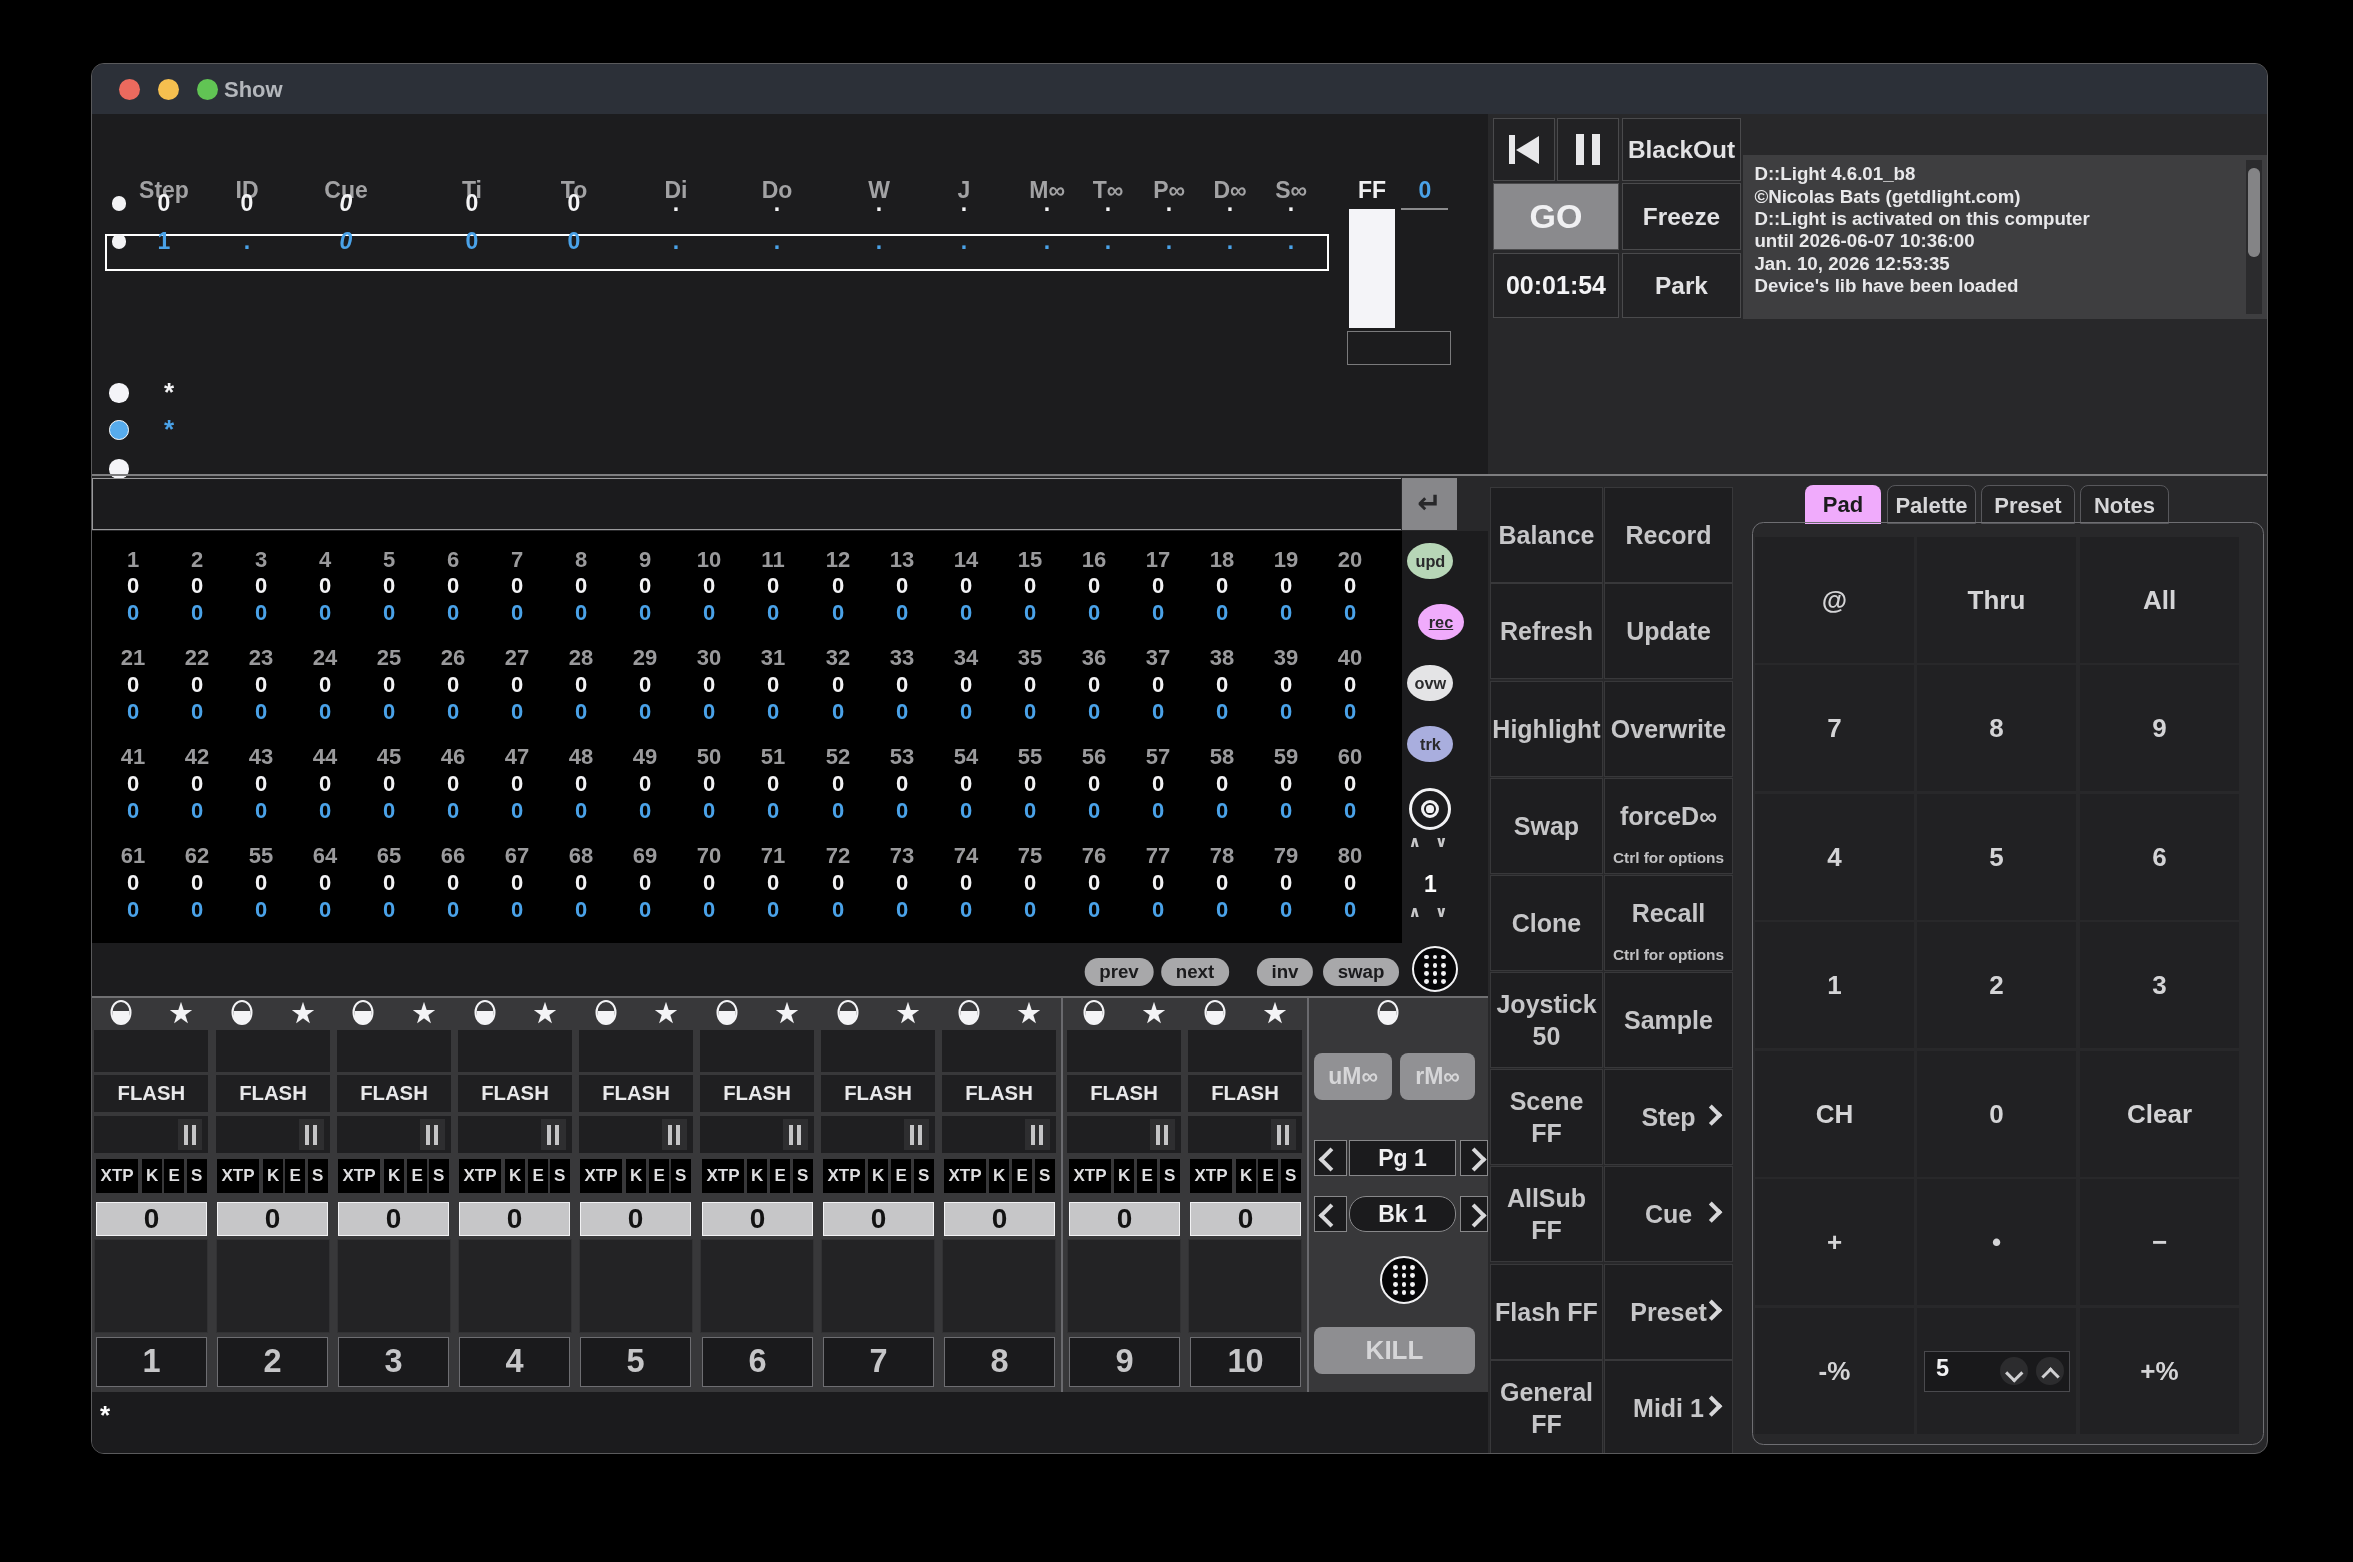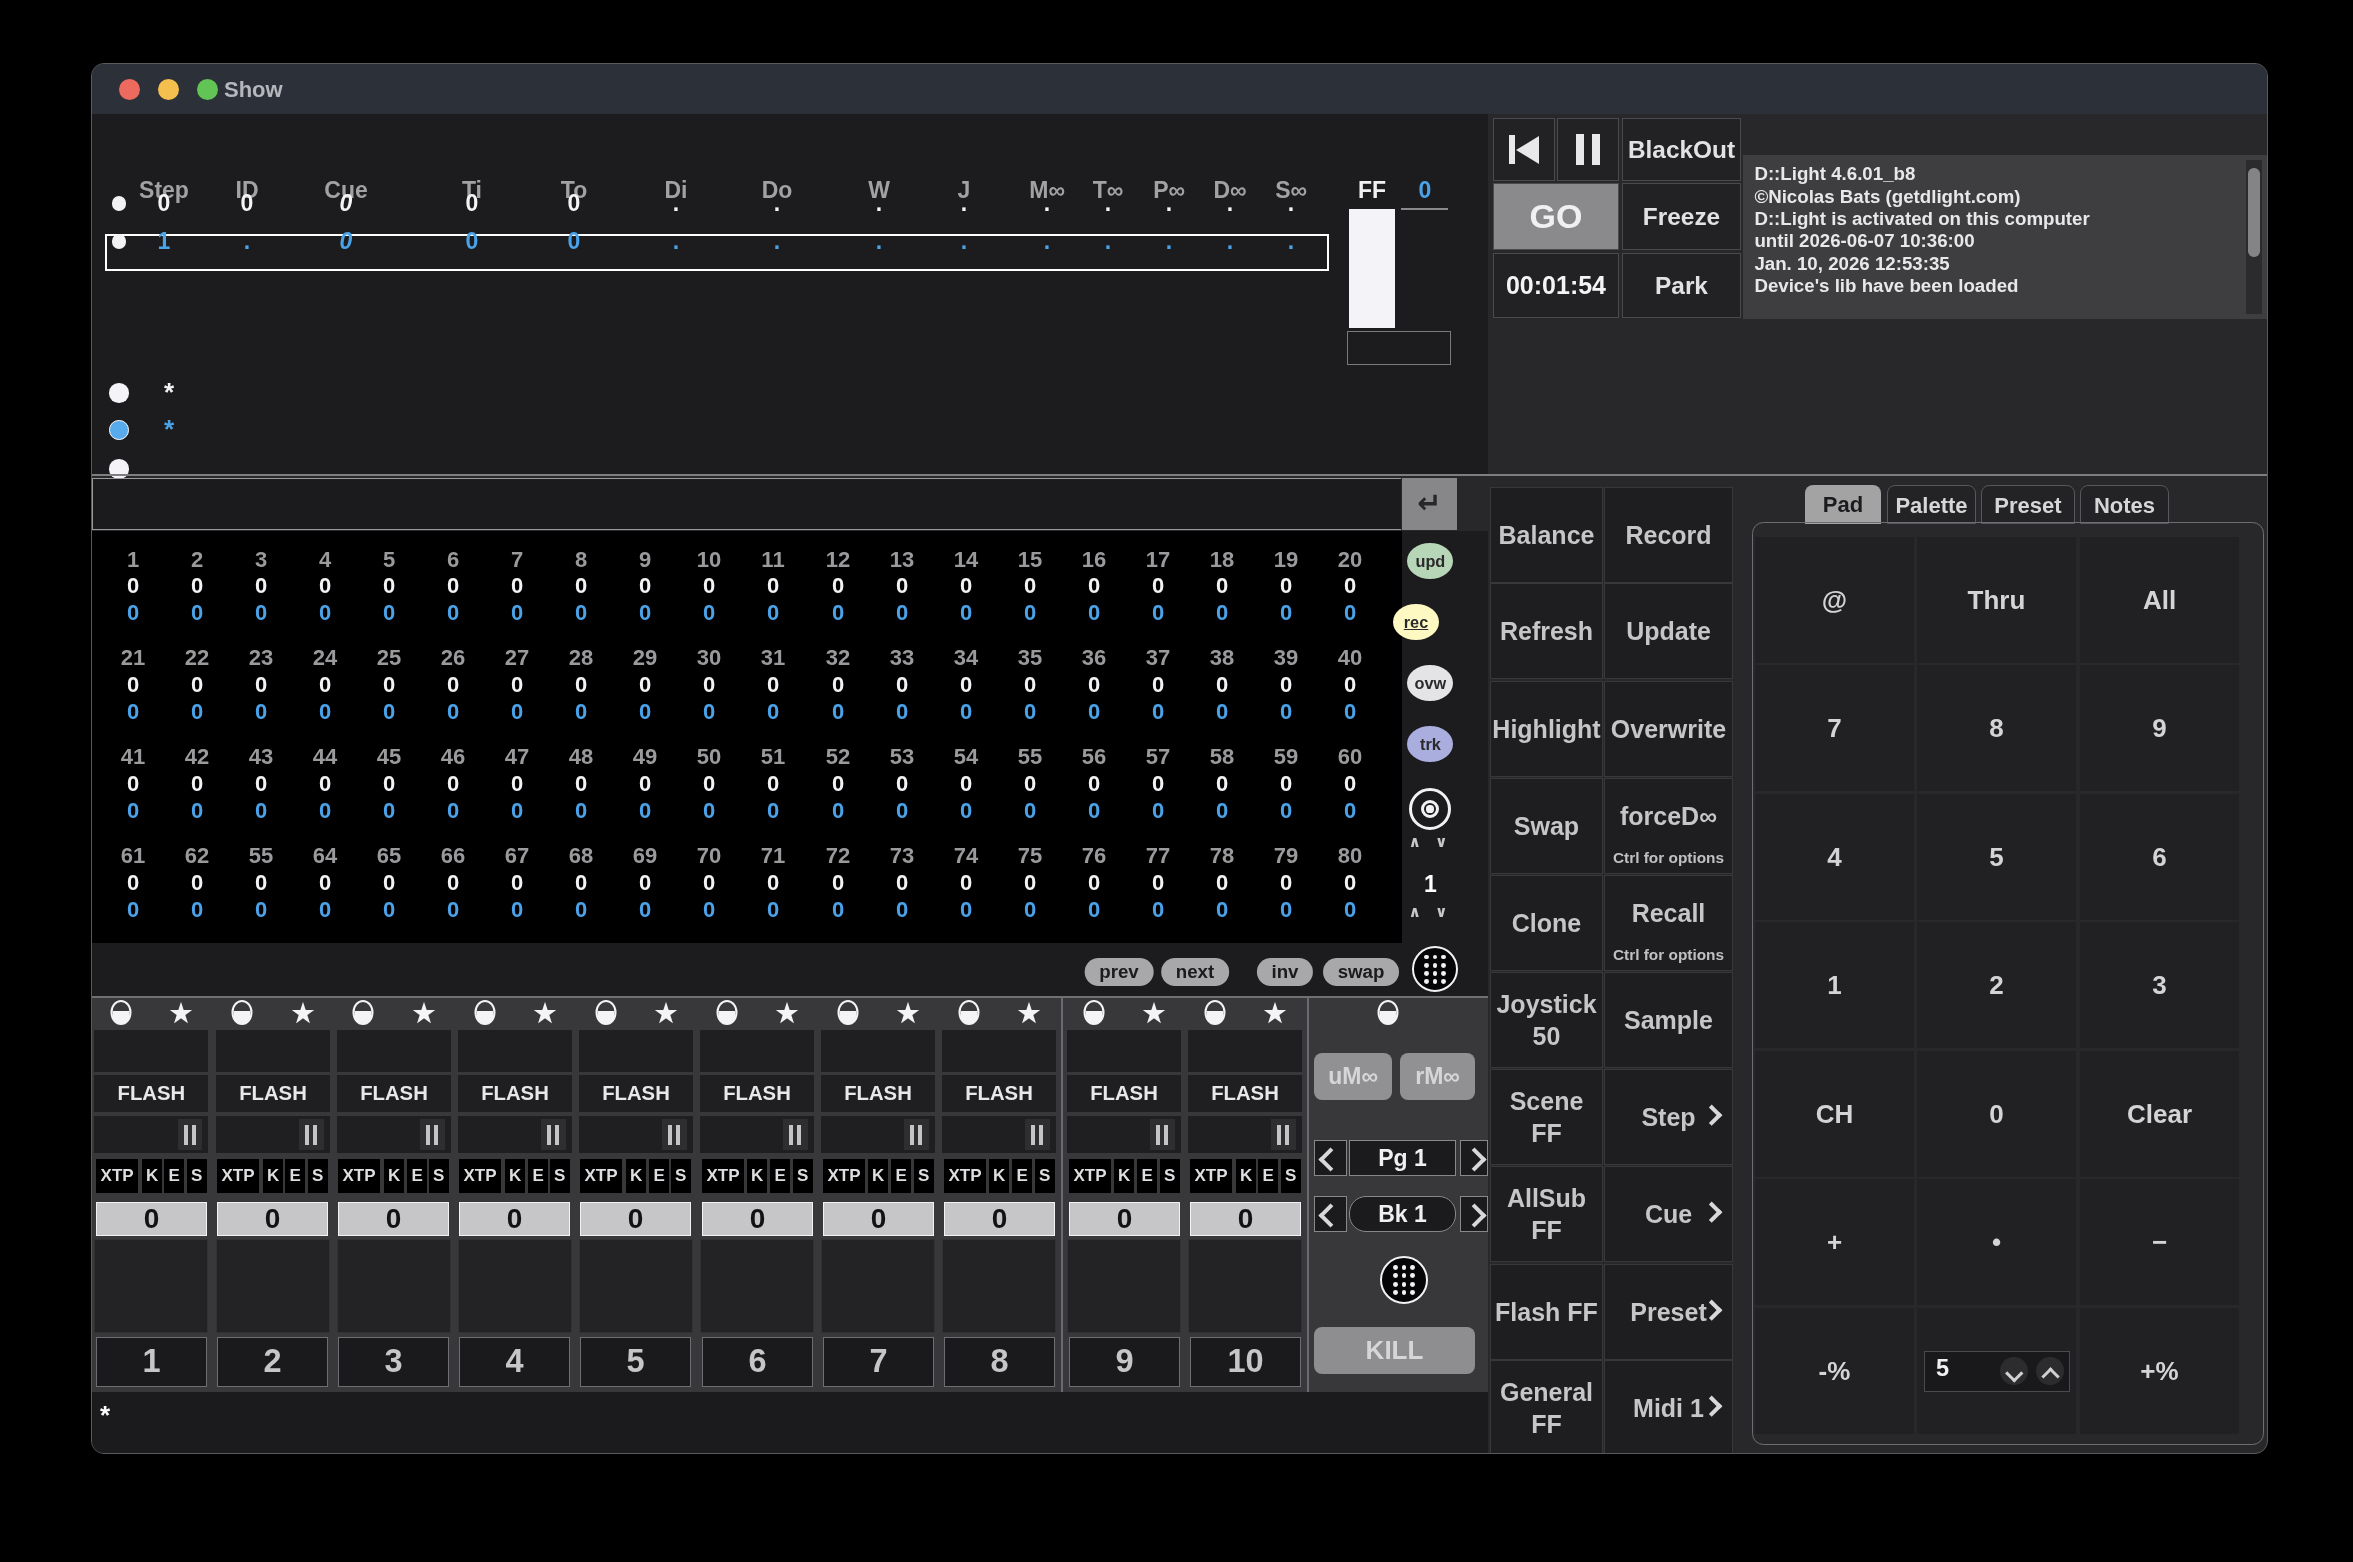--- a/index.html
+++ b/index.html
@@ -415,21 +415,21 @@
       <div class="chn" style="left: 1130px; top: 365px; color: rgb(74, 162, 232);">0</div>
       <div class="chn" style="left: 1194px; top: 311px; color: rgb(154, 154, 156);">79</div>
       <div class="chn" style="left: 1194px; top: 338px; color: rgb(242, 242, 244);">0</div>
       <div class="chn" style="left: 1194px; top: 365px; color: rgb(74, 162, 232);">0</div>
       <div class="chn" style="left: 1258px; top: 311px; color: rgb(154, 154, 156);">80</div>
       <div class="chn" style="left: 1258px; top: 338px; color: rgb(242, 242, 244);">0</div>
       <div class="chn" style="left: 1258px; top: 365px; color: rgb(74, 162, 232);">0</div>
     </div>
   <div class="abs iconcol" id="iconcol">
       <div class="pill" style="left: 28.4px; top: 30px; background: rgb(183, 214, 183);">upd</div>
-      <div class="pill" style="left: 14px; top: 91px; background: #fef9c3; text-decoration: underline;">rec</div>
+      <div class="pill" style="left: 39px; top: 91px; background: #f0abfc; text-decoration: underline;">rec</div>
       <div class="pill" style="left: 28.4px; top: 152px; background: rgb(228, 228, 230);">ovw</div>
       <div class="pill" style="left: 28.4px; top: 213px; background: rgb(169, 174, 222);">trk</div>
       <div class="target" style="left: 28.4px; top: 278px;">
         <b></b>
       </div>
       <div class="chev" style="left: 28.4px; top: 302px;">∧ ∨</div>
       <div class="chn" style="left: 28.4px; top: 340px; color: rgb(255, 255, 255); font-size: 23px;">1</div>
       <div class="chev" style="left: 28.4px; top: 372px;">∧ ∨</div>
     </div>
 
@@ -755,21 +755,21 @@
       <div class="actioncell" style="left: 1398px; top: 1296px; width: 113px; height: 96px;">
         <span>General FF</span>
       </div>
       <div class="actioncell" style="left: 1512px; top: 1296px; width: 129px; height: 96px;">
         <span>Midi 1</span>
         <span class="acv"></span>
       </div>
     </div>
 
   <div id="kptabs">
-      <div class="abs tab" style="left: 1713px; width: 76px; background: #a3a3a3; color: rgb(27, 27, 29);">Pad</div>
+      <div class="abs tab" style="left: 1713px; width: 76px; background: #f0abfc; color: rgb(27, 27, 29);">Pad</div>
       <div class="abs tab" style="left: 1795px; width: 89px; background: rgb(35, 35, 37); color: rgb(214, 214, 216); border: 1.6px solid rgb(88, 88, 92);">Palette</div>
       <div class="abs tab" style="left: 1889px; width: 94px; background: rgb(35, 35, 37); color: rgb(214, 214, 216); border: 1.6px solid rgb(88, 88, 92);">Preset</div>
       <div class="abs tab" style="left: 1988px; width: 89px; background: rgb(35, 35, 37); color: rgb(214, 214, 216); border: 1.6px solid rgb(88, 88, 92);">Notes</div>
     </div>
   <div class="abs kpframe"></div>
   <div class="abs" id="keypad">
       <div class="kpcell" style="left: 1663px; top: 473px; width: 159px; height: 126px;">@</div>
       <div class="kpcell" style="left: 1825px; top: 473px; width: 159px; height: 126px;">Thru</div>
       <div class="kpcell" style="left: 1988px; top: 473px; width: 159px; height: 126px;">All</div>
       <div class="kpcell" style="left: 1663px; top: 601px; width: 159px; height: 126px;">7</div>

